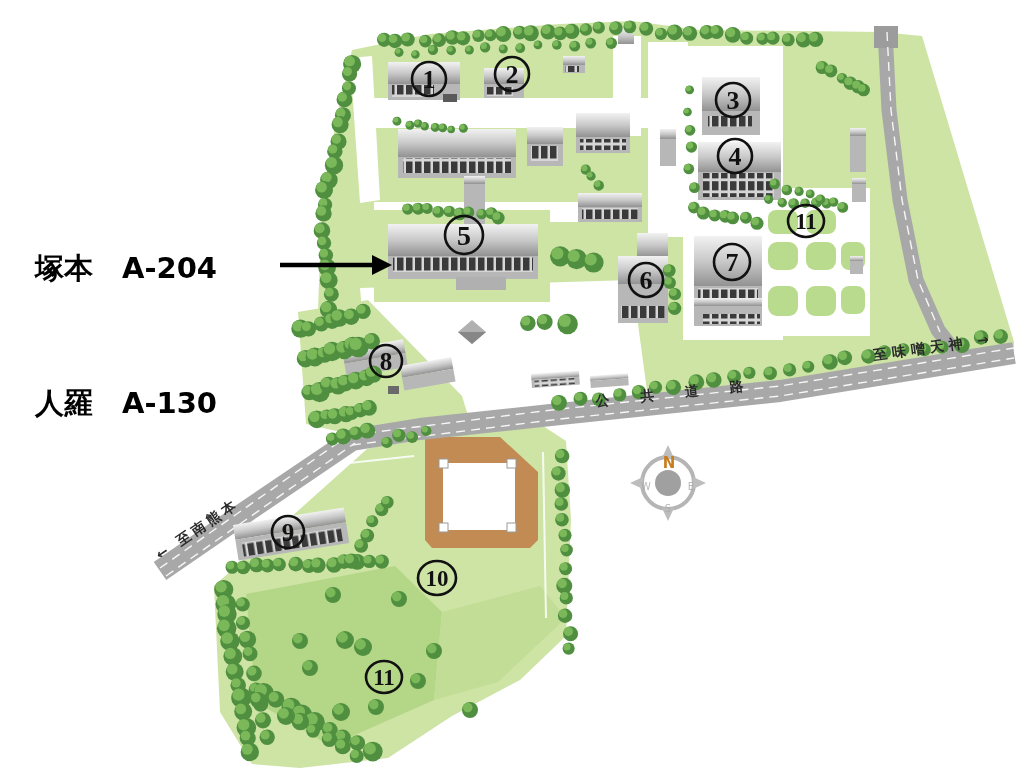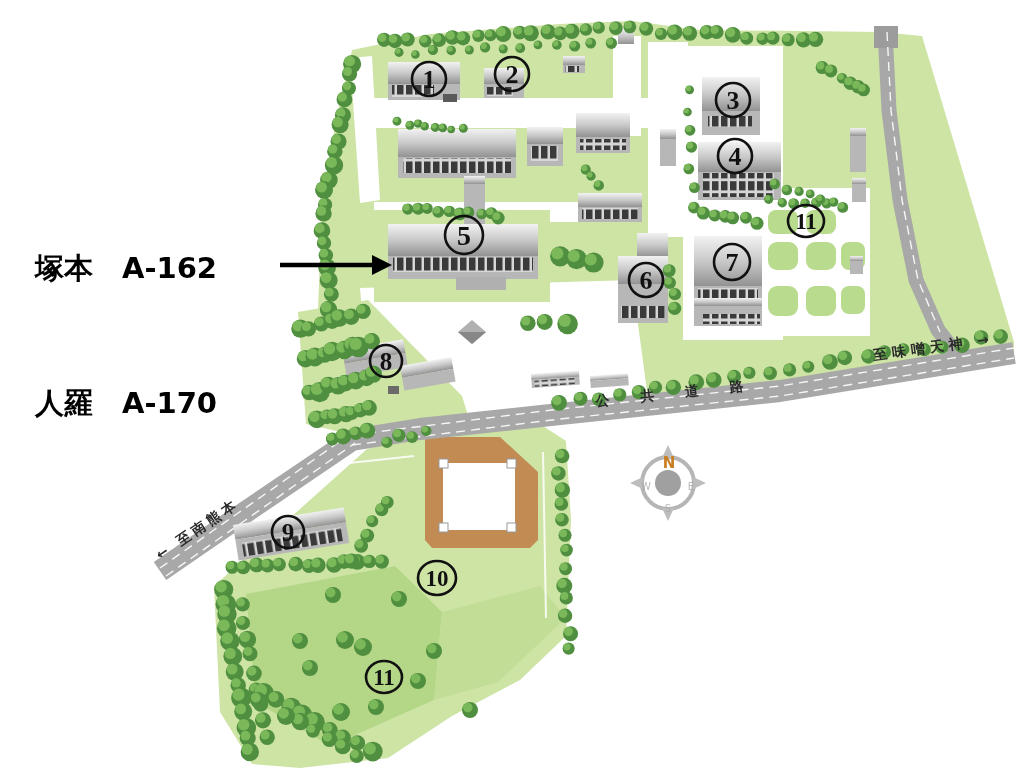--- a/index.html
+++ b/index.html
@@ -13,22 +13,22 @@
   .marker-num{fill:#111;font-family:"Liberation Serif","DejaVu Serif",serif;font-weight:bold;
               text-anchor:middle;}
   .compass-letter{font-family:"DejaVu Sans",sans-serif;text-anchor:middle;}
 </style>
 </head>
 <body>
 
 <div class="screen">
 
   <div class="annotation">
-    <div>　塚本　A-162</div>
-    <div>　人羅　A-170</div>
+    <div>　塚本　A-204</div>
+    <div>　人羅　A-130</div>
   </div>
 
   <svg width="1024" height="783" viewBox="0 0 1024 783">
     <defs>
       <linearGradient id="gr" x1="0" y1="0" x2="0" y2="1">
         <stop offset="0" stop-color="#f2f2f2"></stop>
           <stop offset="0.5" stop-color="#c9c9c9"></stop>
         <stop offset="1" stop-color="#929292"></stop>
       </linearGradient>
       <pattern id="wa" width="9" height="16" patternUnits="userSpaceOnUse">

